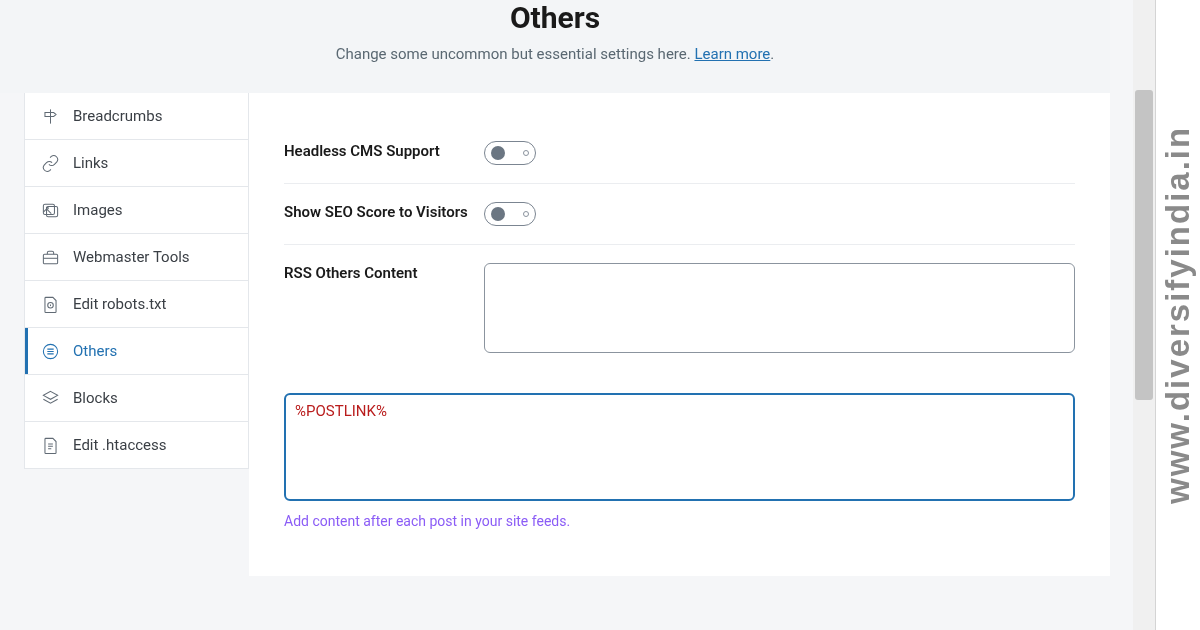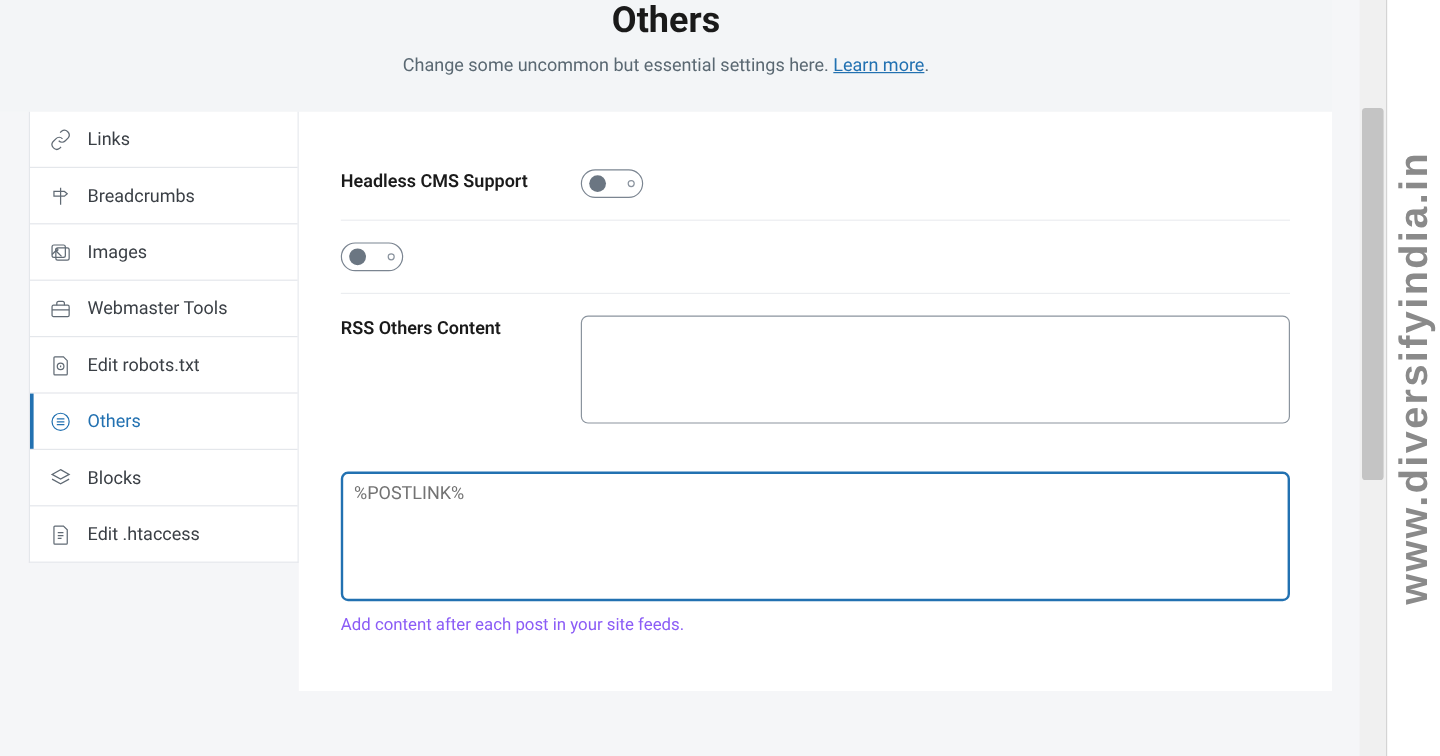--- a/index.html
+++ b/index.html
@@ -138,21 +138,21 @@
       border: 1.5px solid #8a939e;
       background: transparent;
     }
     textarea.box {
       width: 100%;
       border: 1px solid #8b949e;
       border-radius: 6px;
       padding: 8px 10px;
       font-family: inherit;
       font-size: 15px;
-      color: #737373;
+      color: #b91c1c;
       resize: none;
       outline: none;
     }
     textarea.box.focused {
       border: 2px solid #2271b1;
       padding: 7px 9px;
     }
     .help-text {
       color: #8b5cf6;
       font-size: 14px;
@@ -205,35 +205,35 @@
       <a class="learn-more">Learn more</a><span>.</span>
     </p>
   </div>
 
   <div class="body-wrap">
     <nav class="sidebar">
 
       <div class="sidebar-item">
         <span class="icon">
           <svg viewBox="0 0 24 24">
+              <path d="M12 3v18"></path>
+              <path d="M5 7h11l3 2.5L16 12H5z"></path>
+            </svg>
+        </span>
+        <span>Breadcrumbs</span>
+      </div>
+
+      <div class="sidebar-item">
+        <span class="icon">
+          <svg viewBox="0 0 24 24">
               <path d="M10 13a5 5 0 0 0 7 0l3-3a5 5 0 0 0-7-7l-1.5 1.5"></path>
               <path d="M14 11a5 5 0 0 0-7 0l-3 3a5 5 0 0 0 7 7l1.5-1.5"></path>
             </svg>
         </span>
         <span>Links</span>
-      </div>
-
-      <div class="sidebar-item">
-        <span class="icon">
-          <svg viewBox="0 0 24 24">
-              <path d="M12 3v18"></path>
-              <path d="M5 7h11l3 2.5L16 12H5z"></path>
-            </svg>
-        </span>
-        <span>Breadcrumbs</span>
       </div>
 
       <div class="sidebar-item">
         <span class="icon">
           <svg viewBox="0 0 24 24">
               <rect x="7" y="7" width="14" height="13" rx="2"></rect>
               <rect x="3" y="4" width="14" height="13" rx="2"></rect>
               <circle cx="8" cy="9" r="1.2"></circle>
               <path d="M3 14l4-4 6 6"></path>
             </svg>
@@ -300,20 +300,21 @@
         <div class="form-label">Headless CMS Support</div>
         <div class="form-control">
           <div class="toggle">
             <span class="knob-left"></span>
             <span class="knob-right"></span>
           </div>
         </div>
       </div>
 
       <div class="form-row">
+        <div class="form-label">Show SEO Score to Visitors</div>
         <div class="form-control">
           <div class="toggle">
             <span class="knob-left"></span>
             <span class="knob-right"></span>
           </div>
         </div>
       </div>
 
       <div class="form-row noborder">
         <div class="form-label">RSS Others Content</div>

